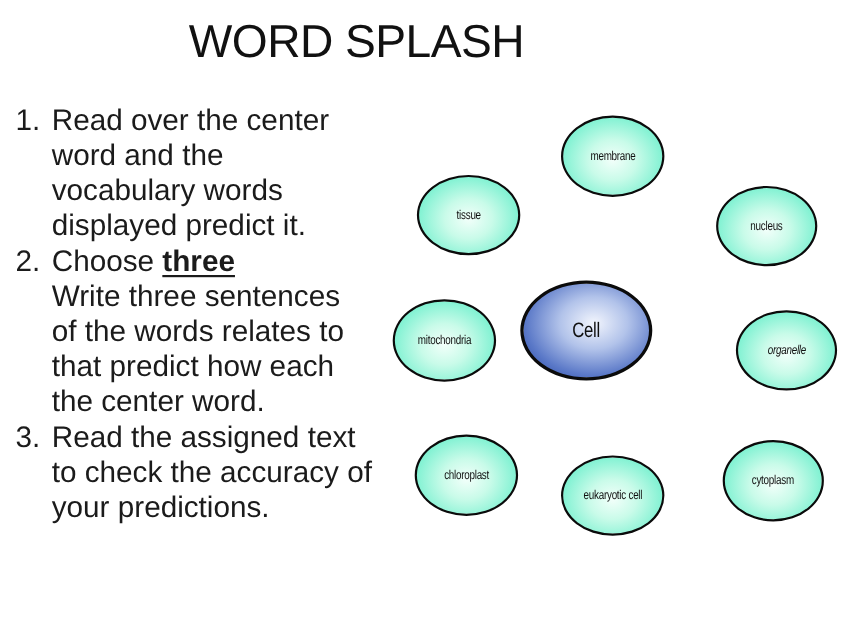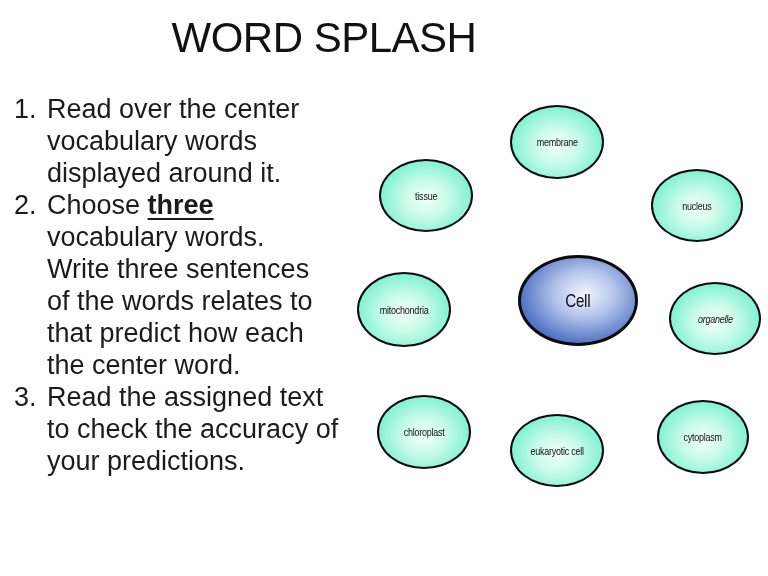--- a/index.html
+++ b/index.html
@@ -84,29 +84,29 @@
 <div class="slide">
 
   <div class="title">WORD SPLASH</div>
 
   <div class="instructions">
 
     <div class="item">
       <div class="line">
         <span class="num">1.</span><span>Read over the center</span>
       </div>
+      <div class="line">word and the</div>
       <div class="line">vocabulary words</div>
-      <div class="line">displayed around it.</div>
+      <div class="line">displayed predict it.</div>
     </div>
 
     <div class="item">
       <div class="line">
         <span class="num">2.</span><span>Choose </span><span class="emph">three</span>
       </div>
-      <div class="line">vocabulary words.</div>
       <div class="line">Write three sentences</div>
       <div class="line">of the words relates to</div>
       <div class="line">that predict how each</div>
       <div class="line">the center word.</div>
     </div>
 
     <div class="item">
       <div class="line">
         <span class="num">3.</span><span>Read the assigned text</span>
       </div>
@@ -127,21 +127,21 @@
     </div>
 
     <div class="bubble vocab" style="left:651px; top:169px; width:92px; height:73px;">
       <span class="bubble-label">nucleus</span>
     </div>
 
     <div class="bubble vocab" style="left:357px; top:272px; width:94px; height:75px;">
       <span class="bubble-label">mitochondria</span>
     </div>
 
-    <div class="bubble center-word" style="left:518px; top:255px; width:120px; height:91px;">
+    <div class="bubble center-word" style="left:473px; top:255px; width:120px; height:91px;">
       <span class="bubble-label">Cell</span>
     </div>
 
     <div class="bubble vocab" style="left:669px; top:282px; width:92px; height:73px;font-style:italic;">
       <span class="bubble-label">organelle</span>
     </div>
 
     <div class="bubble vocab" style="left:377px; top:395px; width:94px; height:74px;text-align:center;">
       <span class="bubble-label">chloroplast</span>
     </div>

